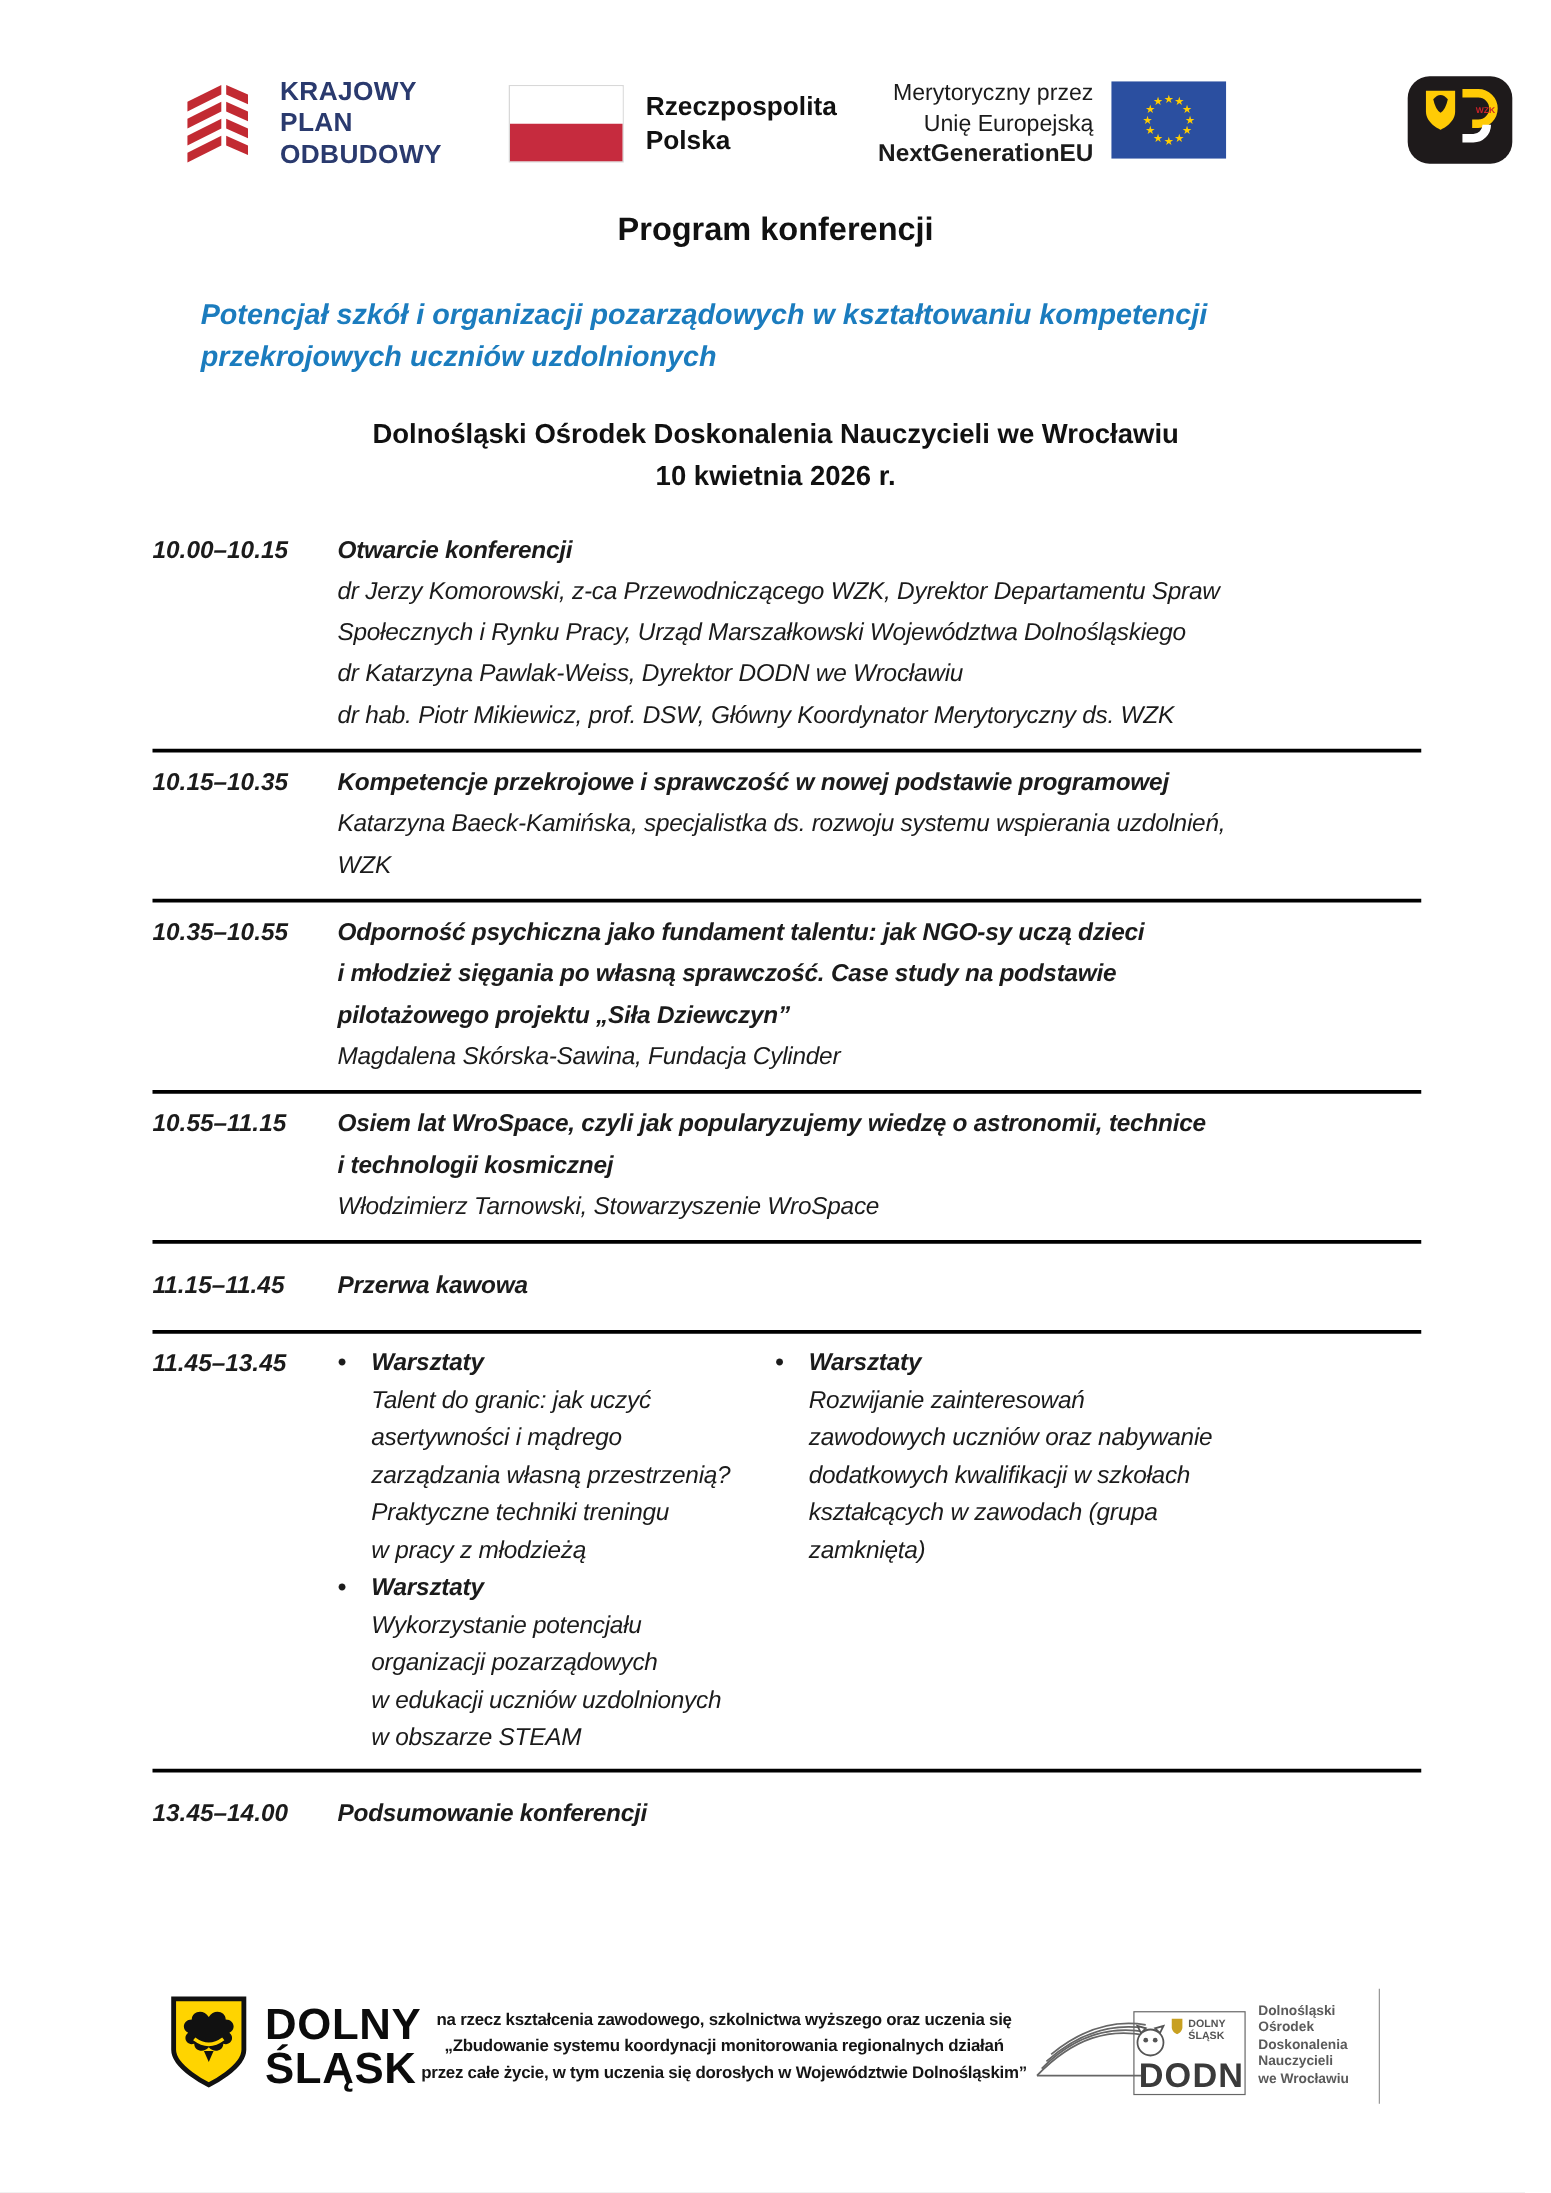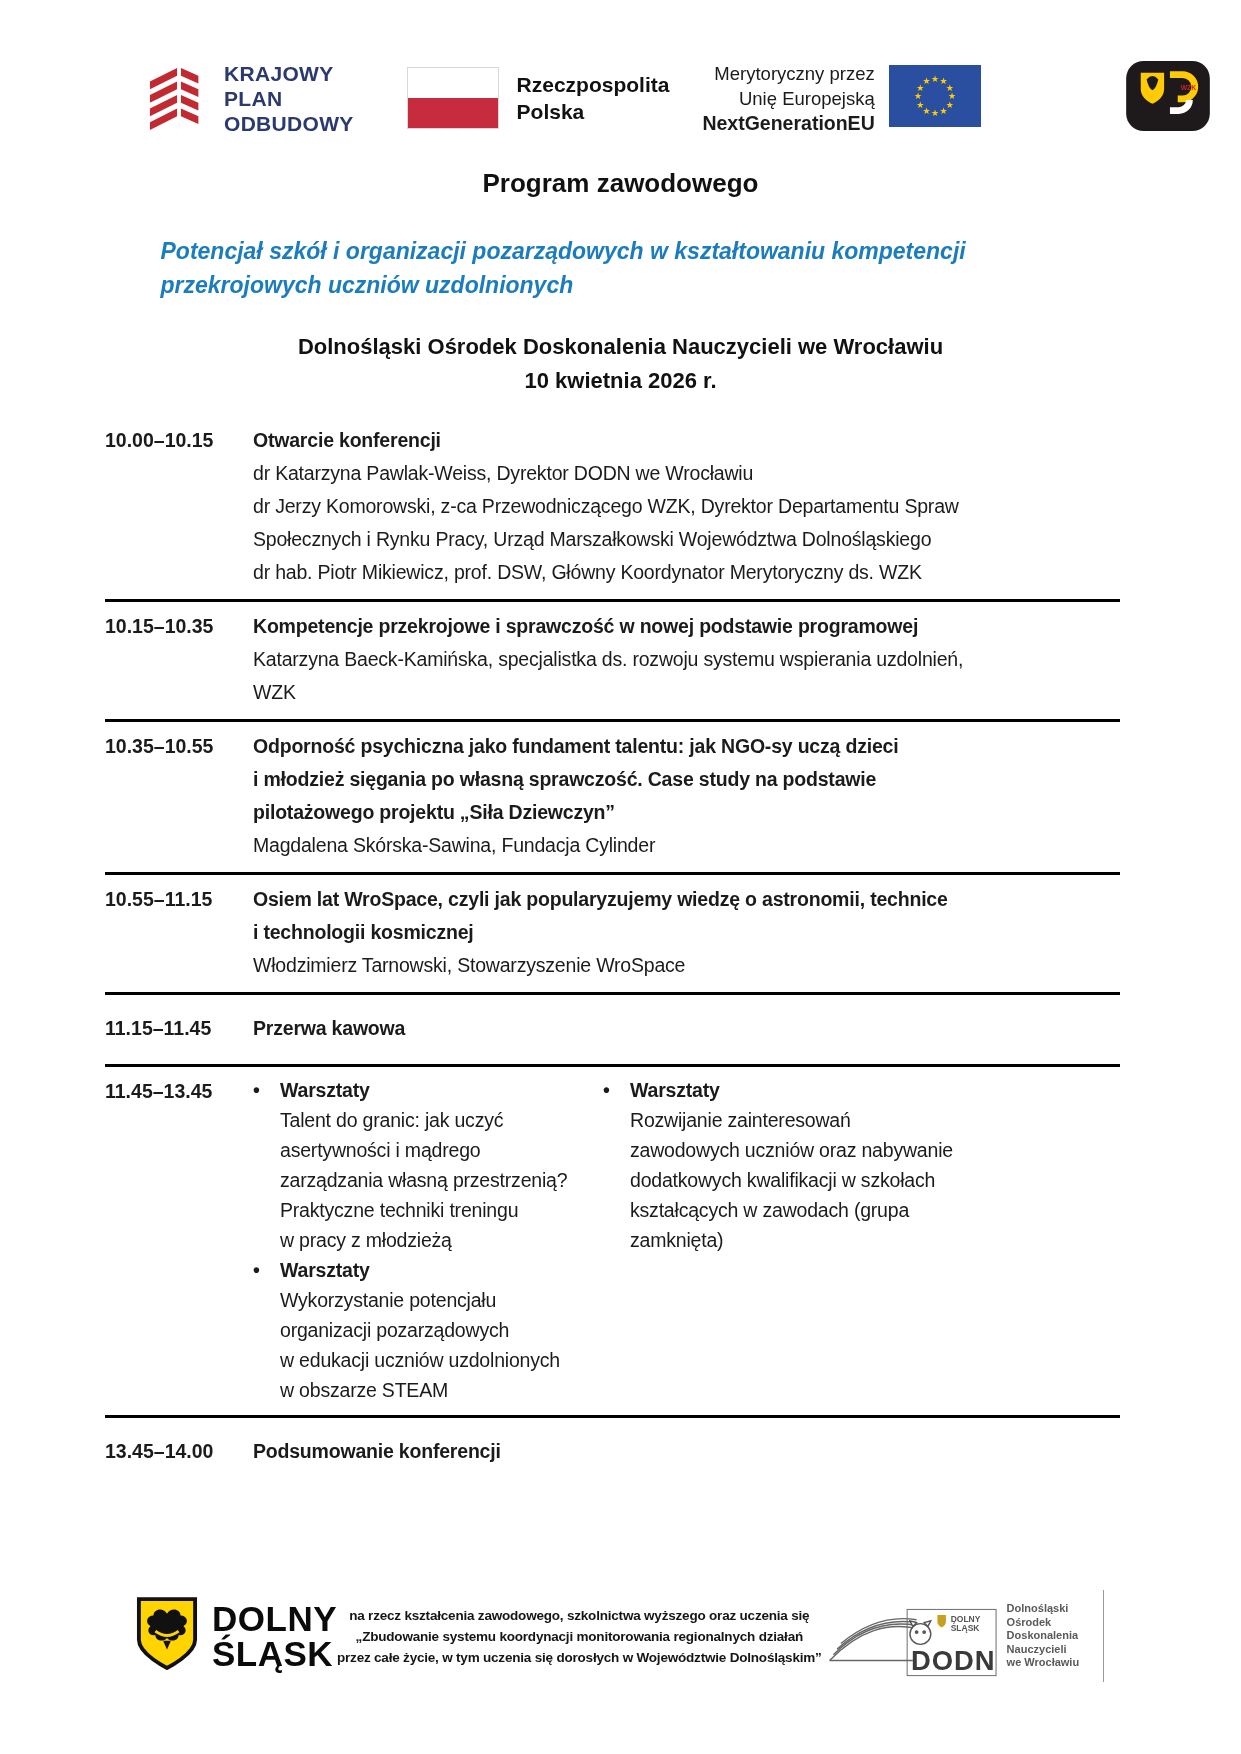--- a/index.html
+++ b/index.html
@@ -25,21 +25,21 @@
   
   .doc-title{position:absolute;top:168px;width:100%;text-align:center;
              font-size:26px;font-weight:bold;color:#111;}
   .subtitle{position:absolute;top:234px;left:50%;transform:translateX(-50%);width:920px;
             text-align:left;font-size:23px;font-weight:bold;font-style:italic;
             color:#1B7CBE;line-height:34px;}
   .venue{position:absolute;top:330px;width:100%;text-align:center;
          font-size:22px;font-weight:bold;line-height:34px;color:#111;}
 
   
-  .schedule{position:absolute;top:424px;left:105px;width:1015px;}
+  .schedule{position:absolute;top:424px;left:122px;width:1015px;font-style:italic;}
   .row{display:flex;border-top:3px solid #000;padding:8px 0 10px;}
   .row.first{border-top:none;padding-top:0;}
   .row.simple{padding:17px 0 19px;}
   .time{width:148px;flex:none;font-weight:bold;font-size:19.5px;line-height:33px;}
   .desc{width:740px;font-size:19.5px;line-height:33px;letter-spacing:-.2px;}
   .row-title{font-weight:bold;}
 
   .desc-w{display:flex;font-size:19.5px;line-height:30px;letter-spacing:-.2px;}
   .wcol{width:322px;margin-right:28px;}
   .wcol.right{width:352px;margin-right:0;}
@@ -132,35 +132,35 @@
         <rect x="1" y="1" width="86" height="72" rx="18" fill="#1E1A1B"></rect>
         <path d="M16 13 h24 v17 c0 10 -12 15 -12 15 s-12 -5 -12 -15 z" fill="#FFCB05"></path>
         <path d="M22 20 q6 -7 12 0 q-2 9 -6 11 q-4 -2 -6 -11 z" fill="#1E1A1B"></path>
         <path d="M46 15 h13 a12 12 0 0 1 0 25 h-5" stroke="#FFCB05" stroke-width="7" fill="none"></path>
         <path d="M66 41 a11 11 0 0 1 -11 11 h-9" stroke="#ffffff" stroke-width="7" fill="none"></path>
         <text x="57" y="31" font-size="7" font-weight="bold" fill="#CC2229" font-family="Liberation Sans">WZK</text>
       </svg>
     </div>
   </div>
 
-  <div class="doc-title">Program zawodowego</div>
+  <div class="doc-title">Program konferencji</div>
   <div class="subtitle">Potencjał szkół i&nbsp;organizacji pozarządowych w&nbsp;kształtowaniu kompetencji przekrojowych uczniów uzdolnionych</div>
   <div class="venue">
     <div>Dolnośląski Ośrodek Doskonalenia Nauczycieli we Wrocławiu</div>
     <div>10 kwietnia 2026 r.</div>
   </div>
 
   <div class="schedule">
 
     <div class="row first">
       <div class="time">10.00–10.15</div>
       <div class="desc">
         <div class="row-title">Otwarcie konferencji</div>
+        <div>dr Jerzy Komorowski, z-ca Przewodniczącego WZK, Dyrektor Departamentu Spraw Społecznych i&nbsp;Rynku Pracy, Urząd Marszałkowski Województwa Dolnośląskiego</div>
         <div>dr Katarzyna Pawlak-Weiss, Dyrektor DODN we Wrocławiu</div>
-        <div>dr Jerzy Komorowski, z-ca Przewodniczącego WZK, Dyrektor Departamentu Spraw Społecznych i&nbsp;Rynku Pracy, Urząd Marszałkowski Województwa Dolnośląskiego</div>
         <div>dr hab. Piotr Mikiewicz, prof. DSW, Główny Koordynator Merytoryczny ds. WZK</div>
       </div>
     </div>
 
     <div class="row">
       <div class="time">10.15–10.35</div>
       <div class="desc">
         <div class="row-title">Kompetencje przekrojowe i&nbsp;sprawczość w&nbsp;nowej podstawie programowej</div>
         <div>Katarzyna Baeck-Kamińska, specjalistka ds. rozwoju systemu wspierania uzdolnień, WZK</div>
       </div>

